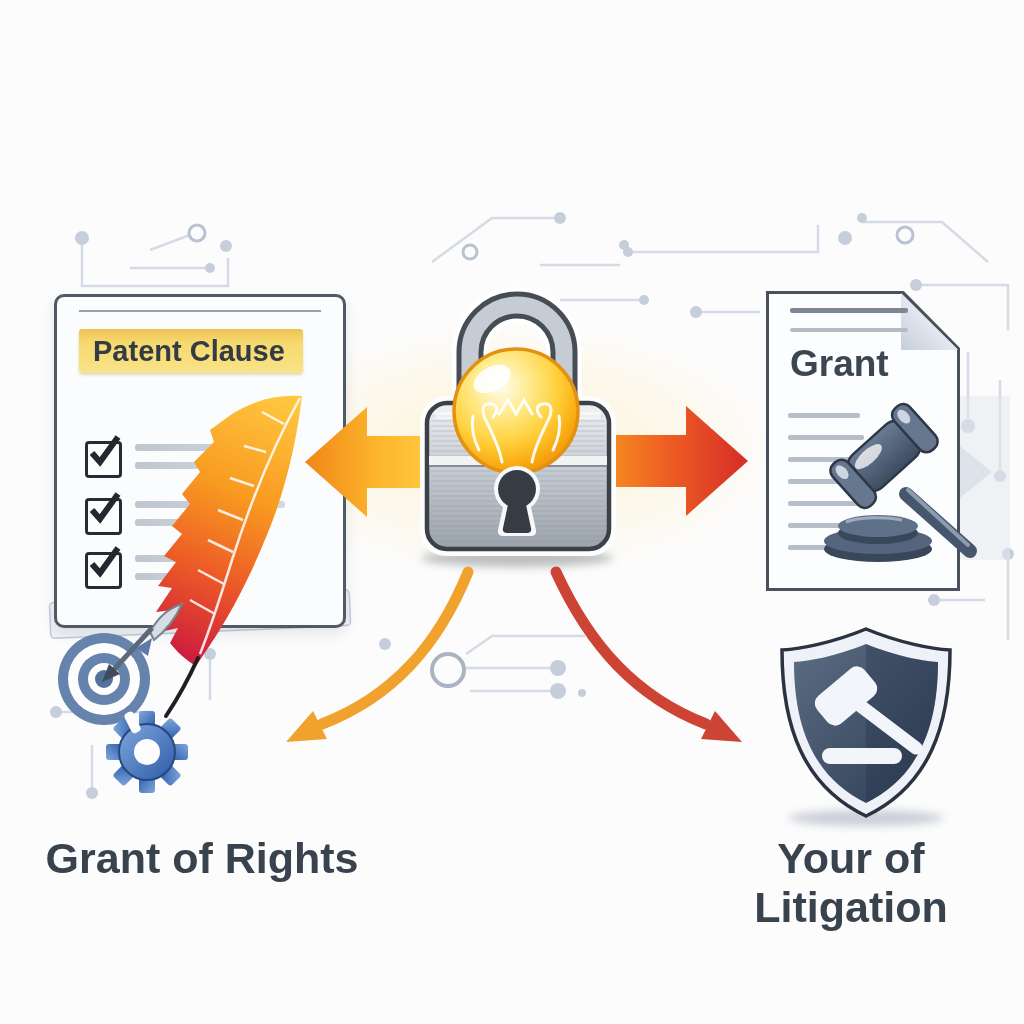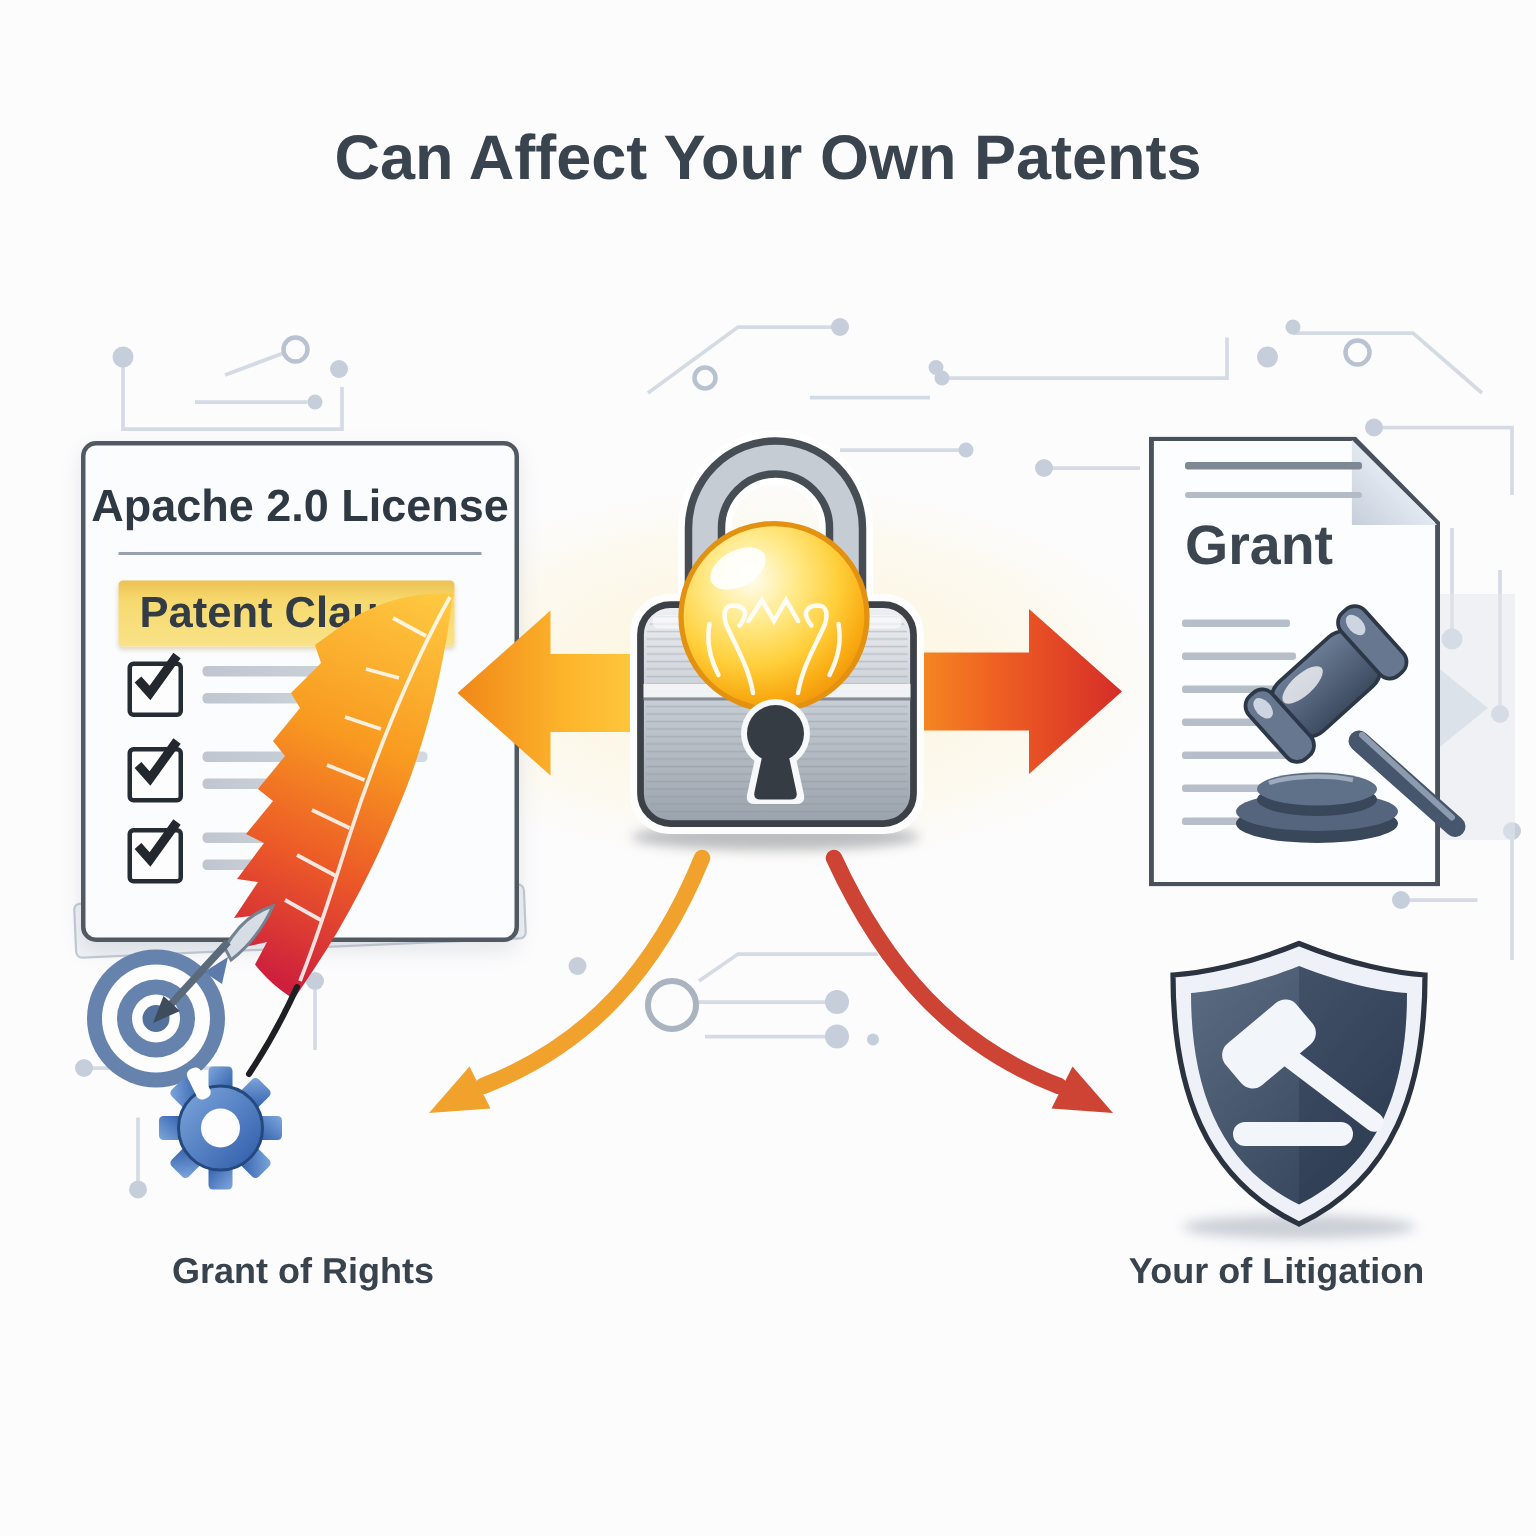--- a/index.html
+++ b/index.html
@@ -35,21 +35,21 @@
             clip-path:polygon(0 0,71% 0,100% 19%,100% 100%,0 100%);}
   .pat-face{position:absolute;inset:3px;background:#fcfdfe;
             clip-path:polygon(0 0,70.5% 0,100% 18.6%,100% 100%,0 100%);}
   .pat-fold{position:absolute;top:2px;right:2px;width:57px;height:57px;
             background:linear-gradient(225deg,transparent 48%,#e3e9f1 50%,#c6cedb 100%);
             clip-path:polygon(0 0,100% 100%,0 100%);}
   .pat-line{position:absolute;border-radius:2px;}
   .pat-title{position:absolute;left:24px;top:52px;font-size:37px;font-weight:bold;color:#3c4650;}
   
   .caption{top:834px;width:330px;text-align:center;
-           font-size:24px;font-weight:bold;color:#39434e;}
+           font-size:43px;font-weight:bold;color:#39434e;}
   .caption.left{left:37px;}
   .caption.right{left:686px;}
   .layer{left:0;top:0;pointer-events:none;}
 </style>
 </head>
 <body>
 
 <svg class="abs layer" width="1024" height="1024">
   <defs>
     <radialGradient id="glow1" cx="50%" cy="50%" r="50%">
@@ -116,21 +116,20 @@
   <g>
     <rect x="936" y="396" width="74" height="164" fill="#e3e8ef" opacity=".55"></rect>
     <path d="M 940 430 L 992 472 L 940 514 Z" fill="#d4dbe5" opacity=".7"></path>
     <rect x="50" y="596" width="300" height="36" rx="4" fill="#eff2f6" stroke="#c3cbd5" stroke-width="1.5" transform="rotate(-2.5 200 614)"></rect>
   </g>
 
   <ellipse cx="515" cy="450" rx="270" ry="130" fill="url(#glow1)"></ellipse>
 </svg>
 
 <div class="abs lic-card">
-  <div class="lic-title">Apache 2.0 License</div>
   <div class="lic-divider"></div>
   <div class="lic-highlight">Patent Clause</div>
 
   <div class="chk-row" style="top:144px">
     <div class="chk-box">
       <svg width="36" height="36">
           <polyline points="5,17 13,26 31,1" fill="none" stroke="#22282e" stroke-width="6"></polyline>
         </svg>
     </div>
     <div class="chk-lines">
@@ -350,17 +349,16 @@
     <path d="M 866 644 C 896 656 922 661 938 662 C 938 726 919 777 866 803 Z" fill="#1f2c3f" opacity=".28"></path>
     <g>
       <rect x="822" y="748" width="80" height="16" rx="8" fill="#f2f6fa"></rect>
       <path d="M 858 704 L 916 748" stroke="#f2f6fa" stroke-width="13" stroke-linecap="round"></path>
       <rect x="815" y="678" width="62" height="36" rx="10" fill="#f2f6fa" transform="rotate(-40 846 696)"></rect>
     </g>
   </g>
 </svg>
 
 <div class="abs title">
-  <div>Can Affect Your Own Patents</div>
 </div>
 
 <div class="abs caption left">Grant of Rights</div>
 <div class="abs caption right">Your of Litigation</div>
 
 </body></html>

